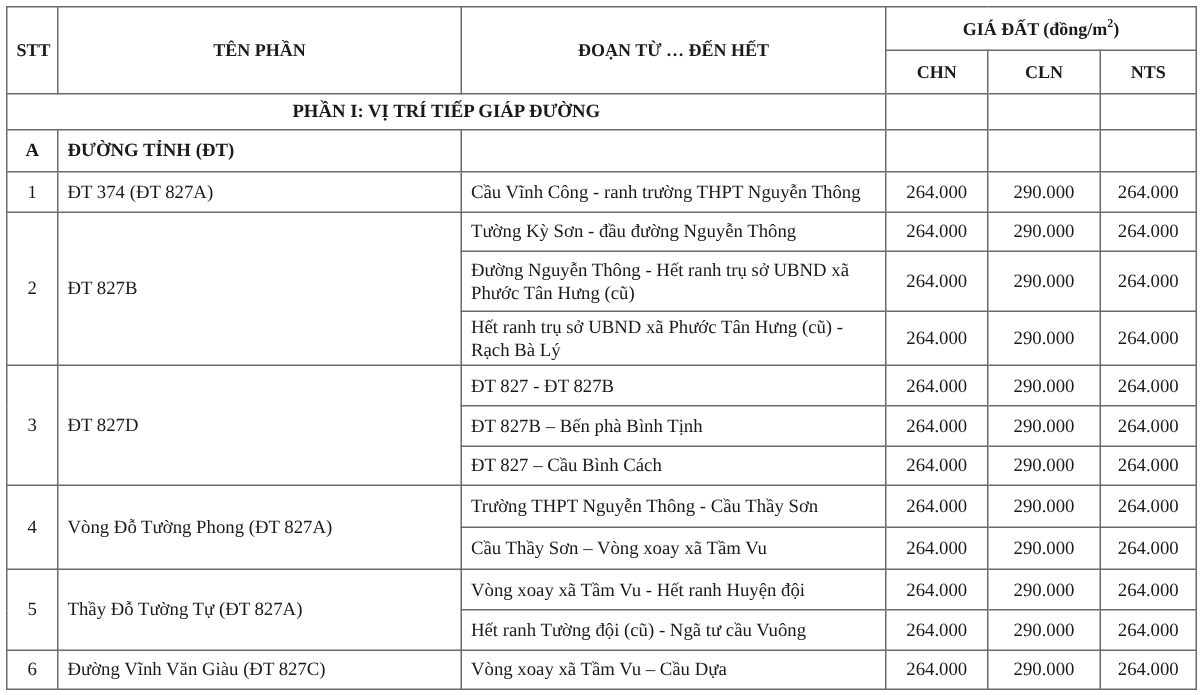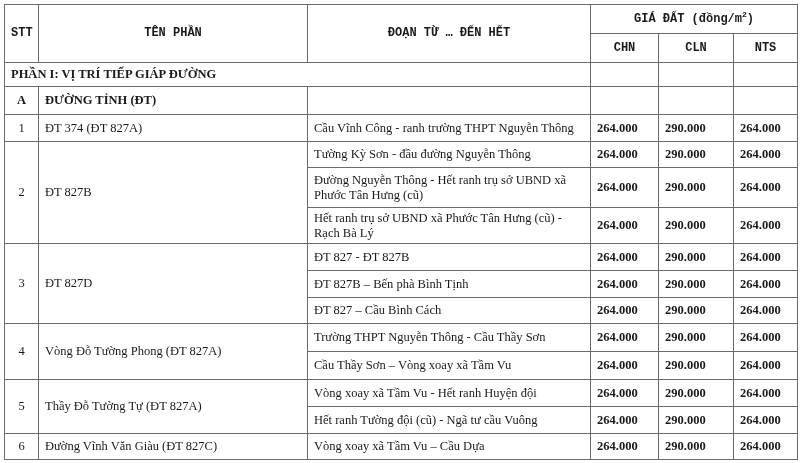--- a/index.html
+++ b/index.html
@@ -1,24 +1,24 @@
 <!DOCTYPE html>
 <html><head>
 <meta charset="utf-8">
 <style>
   html, body { margin:0; padding:0; background:#ffffff; }
   body { width:800px; height:463px; overflow:hidden; position:relative;
          font-family:"Liberation Serif", "DejaVu Serif", serif; color:#1a1a1a; }
   table { position:absolute; left:4px; top:4px; border-collapse:collapse; table-layout:fixed; width:793px; }
   td, th { border:1px solid #6b6b6b; padding:0 6px; font-size:12.5px; line-height:15px; vertical-align:middle; }
-  th { font-weight:bold; text-align:center; font-size:12px;font-family:Liberation Mono, monospace; }
+  th { font-weight:bold; text-align:center; font-size:12px; }
   .c { text-align:center; }
   .b { font-weight:bold; }
-  .num { text-align:left;font-weight:bold; }
-  .l { text-align:left; }
+  .num { text-align:center; }
+  .l { text-align:center; }
   sup { font-size:8px; line-height:0; }
 </style>
 </head>
 <body>
 
 <table>
   <colgroup>
     <col style="width:34px">
     <col style="width:269px">
     <col style="width:283px">

